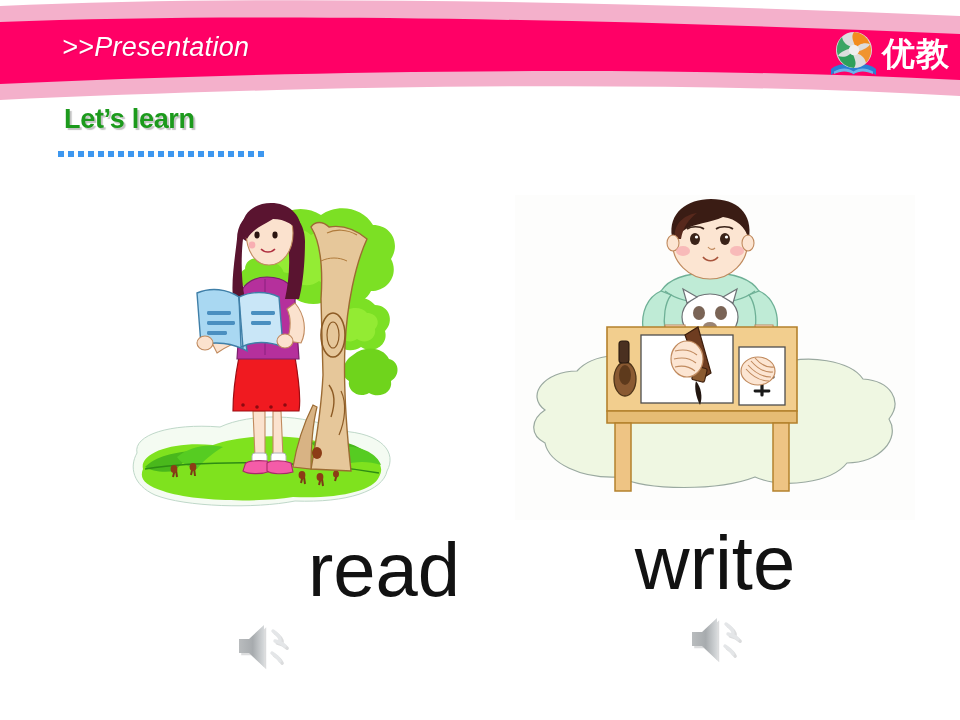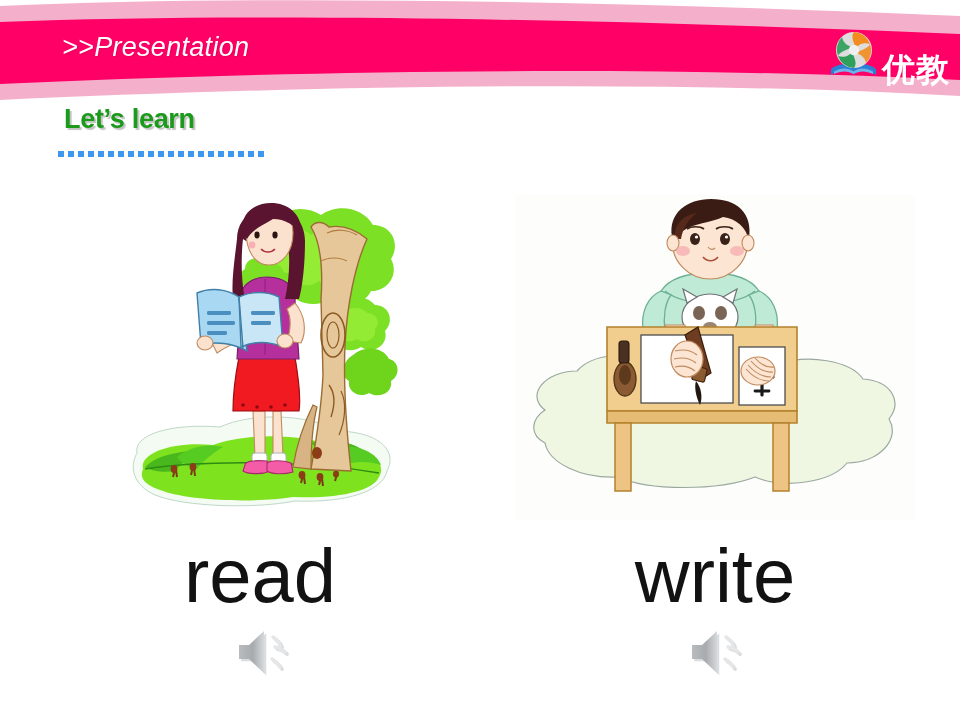--- a/index.html
+++ b/index.html
@@ -56,21 +56,21 @@
     height: 56px;
   }
   #logo-emblem {
     position: absolute;
     left: 0; top: 0;
     width: 56px; height: 56px;
   }
   #logo-text {
     position: absolute;
     left: 56px;
-    top: 22px;
+    top: 6px;
     font-size: 33px;
     font-weight: bold;
     color: #ffffff;
     letter-spacing: 1px;
     line-height: 42px;
     white-space: nowrap;
     font-family: "DejaVu Sans", sans-serif;
   }
 
   
@@ -114,22 +114,22 @@
 
   .word-label {
     text-align: center;
     font-size: 76px;
     font-weight: normal;
     color: #121212;
     line-height: 86px;
     letter-spacing: 0px;
     font-family: "Liberation Sans", sans-serif;
   }
-  #label-read  { margin-top: 18px; }
-  #label-write { margin-top: 13px; }
+  #label-read  { margin-top: 12px; text-align: right; }
+  #label-write { }
 
   .speaker-wrap {
     text-align: center;
     margin-top: 6px;
   }
   .speaker-icon {
     display: inline-block;
     width: 62px;
     height: 54px;
   }

